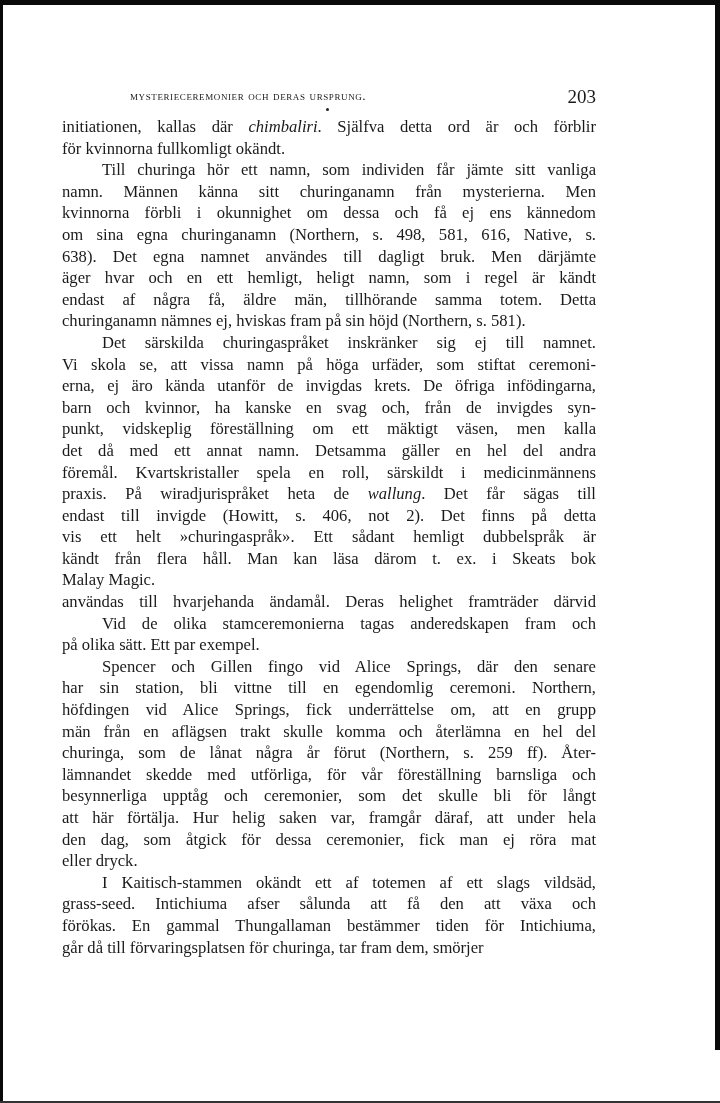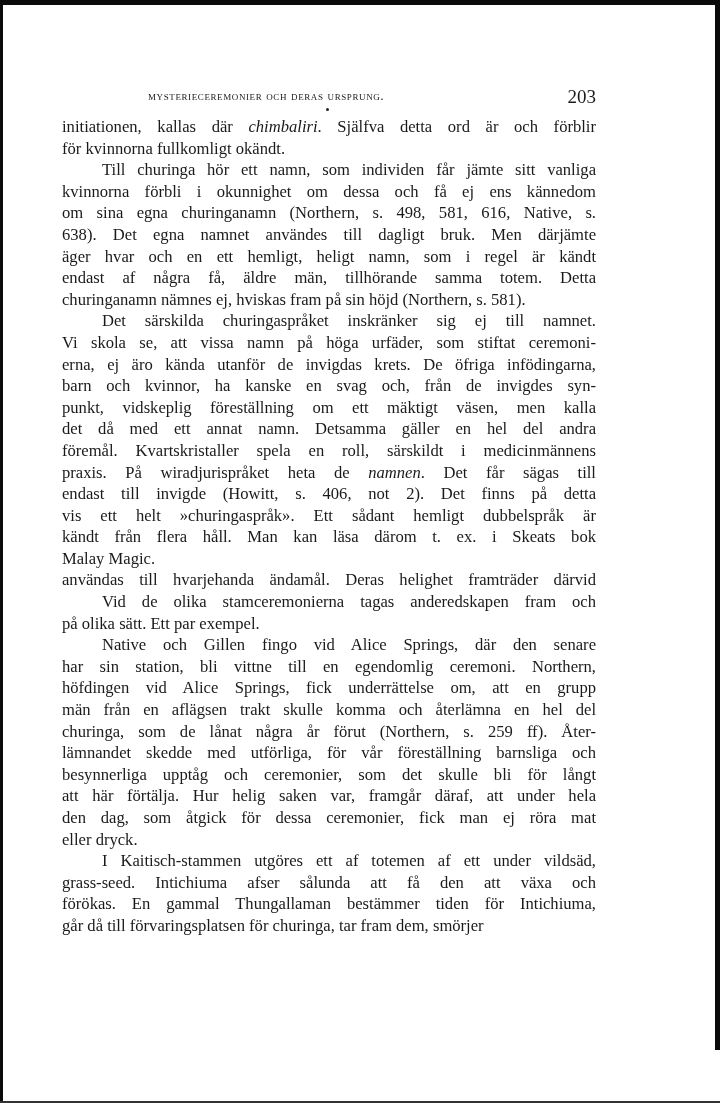--- a/index.html
+++ b/index.html
@@ -8,21 +8,21 @@
     font-family: "Liberation Serif", "DejaVu Serif", serif; color: #1a1a1a;
   }
   .border-top { position: absolute; left: 0; top: 0; width: 720px; height: 5px; background: #0a0a0a; }
   .border-left { position: absolute; left: 0; top: 0; width: 3px; height: 1103px; background: #0a0a0a; }
   .border-right { position: absolute; right: 0; top: 0; width: 5px; height: 1050px; background: #0a0a0a; }
   .border-bottom { position: absolute; left: 0; bottom: 0; width: 720px; height: 2px; background: #333; }
   .running-head {
     position: absolute; top: 88px; left: 62px; width: 534px; height: 20px;
   }
   .rh-title {
-    position: absolute; left: 86px; top: 0; font-size: 11px; letter-spacing: 0.6px;
+    position: absolute; left: 68px; top: 0; font-size: 11px; letter-spacing: 0.6px;
     font-variant: small-caps; text-transform: lowercase; text-align: right;
   }
   .rh-title { font-size: 13.5px; }
   .rh-page { position: absolute; right: 0; top: -2px; font-size: 19px; }
   .rh-dot { position: absolute; left: 264px; top: 20px; width: 3px; height: 3px; background: #222; border-radius: 50%; }
   .body-text {
     position: absolute; top: 116px; left: 62px; width: 534px;
     font-size: 16.6px; line-height: 21.6px; text-align: justify;
   }
   .para { margin: 0; text-indent: 0; }
@@ -45,57 +45,58 @@
   <span class="rh-dot"></span>
 </div>
 
 <div class="body-text" id="body-text">
     <div class="para">
       <span class="line"><span>initiationen, kallas där </span><em>chimbaliri</em><span>.  Själfva detta ord är och förblir</span></span>
       <span class="line last"><span>för kvinnorna fullkomligt okändt.</span></span>
     </div>
     <div class="para">
       <span class="line first"><span>Till churinga hör ett namn, som individen får jämte sitt vanliga</span></span>
+      <span class="line"><span>namn.  Männen känna sitt churinganamn från mysterierna.  Men</span></span>
       <span class="line"><span>kvinnorna förbli i okunnighet om dessa och få ej ens kännedom</span></span>
       <span class="line"><span>om sina egna churinganamn (Northern, s. 498, 581, 616, Native, s.</span></span>
       <span class="line"><span>638).  Det egna namnet användes till dagligt bruk.  Men därjämte</span></span>
       <span class="line"><span>äger hvar och en ett hemligt, heligt namn, som i regel är kändt</span></span>
       <span class="line"><span>endast af några få, äldre män, tillhörande samma totem.  Detta</span></span>
       <span class="line last"><span>churinganamn nämnes ej, hviskas fram på sin höjd (Northern, s. 581).</span></span>
     </div>
     <div class="para">
       <span class="line first"><span>Det särskilda churingaspråket inskränker sig ej till namnet.</span></span>
       <span class="line"><span>Vi skola se, att vissa namn på höga urfäder, som stiftat ceremoni-</span></span>
       <span class="line"><span>erna, ej äro kända utanför de invigdas krets.  De öfriga infödingarna,</span></span>
       <span class="line"><span>barn och kvinnor, ha kanske en svag och, från de invigdes syn-</span></span>
       <span class="line"><span>punkt, vidskeplig föreställning om ett mäktigt väsen, men kalla</span></span>
       <span class="line"><span>det då med ett annat namn.  Detsamma gäller en hel del andra</span></span>
       <span class="line"><span>föremål.  Kvartskristaller spela en roll, särskildt i medicinmännens</span></span>
-      <span class="line"><span>praxis.  På wiradjurispråket heta de </span><em>namnen</em><span>.  Det får sägas till</span></span>
+      <span class="line"><span>praxis.  På wiradjurispråket heta de </span><em>wallung</em><span>.  Det får sägas till</span></span>
       <span class="line"><span>endast till invigde (Howitt, s. 406, not 2).  Det finns på detta</span></span>
       <span class="line"><span>vis ett helt »churingaspråk».  Ett sådant hemligt dubbelspråk är</span></span>
       <span class="line"><span>kändt från flera håll.  Man kan läsa därom t. ex. i Skeats bok</span></span>
       <span class="line last"><span>Malay Magic.</span></span>
     </div>
     <div class="para">
       <span class="line"><span>användas till hvarjehanda ändamål.  Deras helighet framträder därvid</span></span>
       <span class="line first"><span>Vid de olika stamceremonierna tagas anderedskapen fram och</span></span>
       <span class="line last"><span>på olika sätt.  Ett par exempel.</span></span>
     </div>
     <div class="para">
-      <span class="line first"><span>Native och Gillen fingo vid Alice Springs, där den senare</span></span>
+      <span class="line first"><span>Spencer och Gillen fingo vid Alice Springs, där den senare</span></span>
       <span class="line"><span>har sin station, bli vittne till en egendomlig ceremoni.  Northern,</span></span>
       <span class="line"><span>höfdingen vid Alice Springs, fick underrättelse om, att en grupp</span></span>
       <span class="line"><span>män från en aflägsen trakt skulle komma och återlämna en hel del</span></span>
       <span class="line"><span>churinga, som de lånat några år förut (Northern, s. 259 ff).  Åter-</span></span>
       <span class="line"><span>lämnandet skedde med utförliga, för vår föreställning barnsliga och</span></span>
       <span class="line"><span>besynnerliga upptåg och ceremonier, som det skulle bli för långt</span></span>
       <span class="line"><span>att här förtälja.  Hur helig saken var, framgår däraf, att under hela</span></span>
       <span class="line"><span>den dag, som åtgick för dessa ceremonier, fick man ej röra mat</span></span>
       <span class="line last"><span>eller dryck.</span></span>
     </div>
     <div class="para">
-      <span class="line first"><span>I Kaitisch-stammen utgöres ett af totemen af ett under vildsäd,</span></span>
+      <span class="line first"><span>I Kaitisch-stammen okändt ett af totemen af ett slags vildsäd,</span></span>
       <span class="line"><span>grass-seed.  Intichiuma afser sålunda att få den att växa och</span></span>
       <span class="line"><span>förökas.  En gammal Thungallaman bestämmer tiden för Intichiuma,</span></span>
       <span class="line last"><span>går då till förvaringsplatsen för churinga, tar fram dem, smörjer</span></span>
     </div>
   </div>
 
 </body></html>

